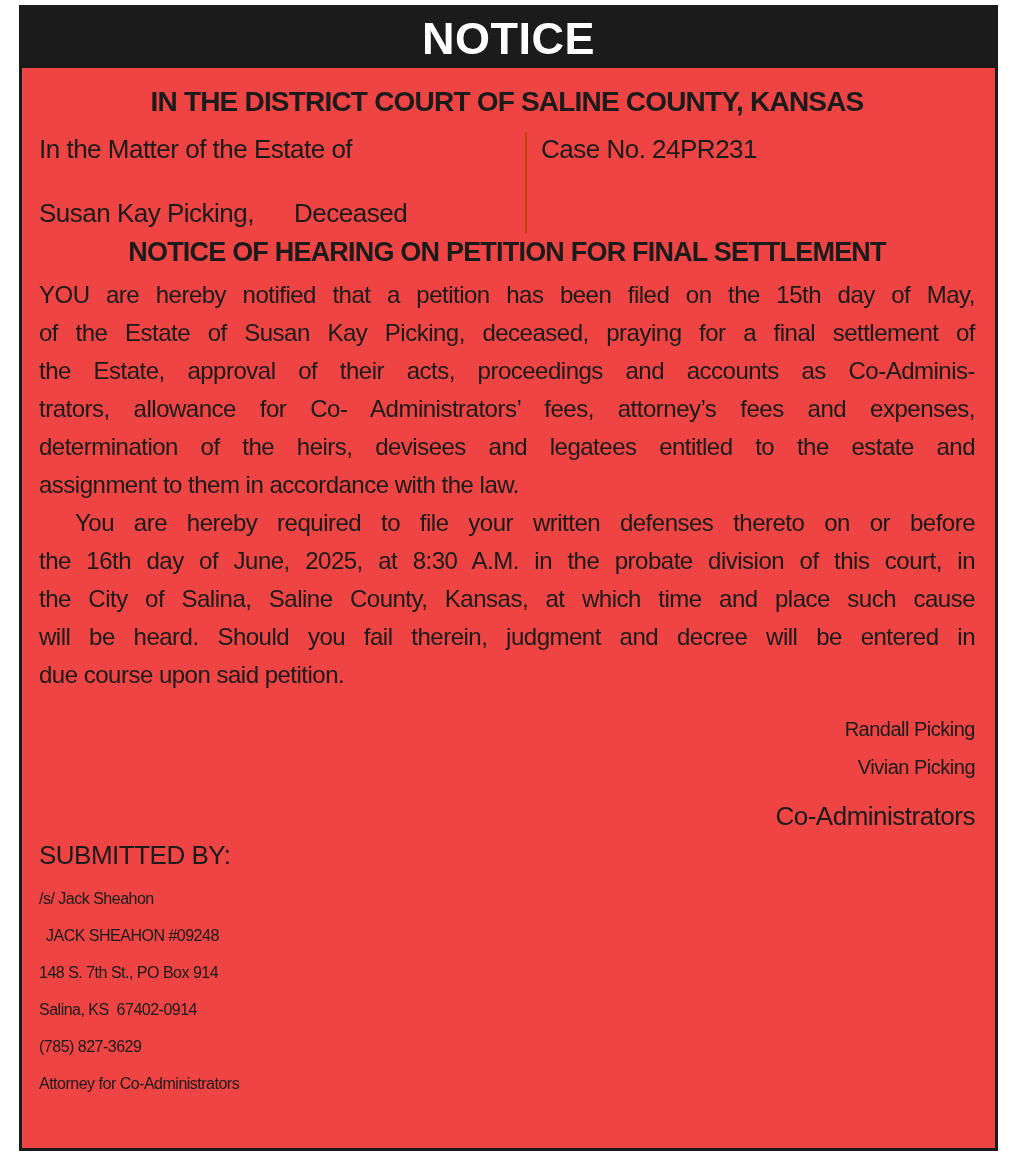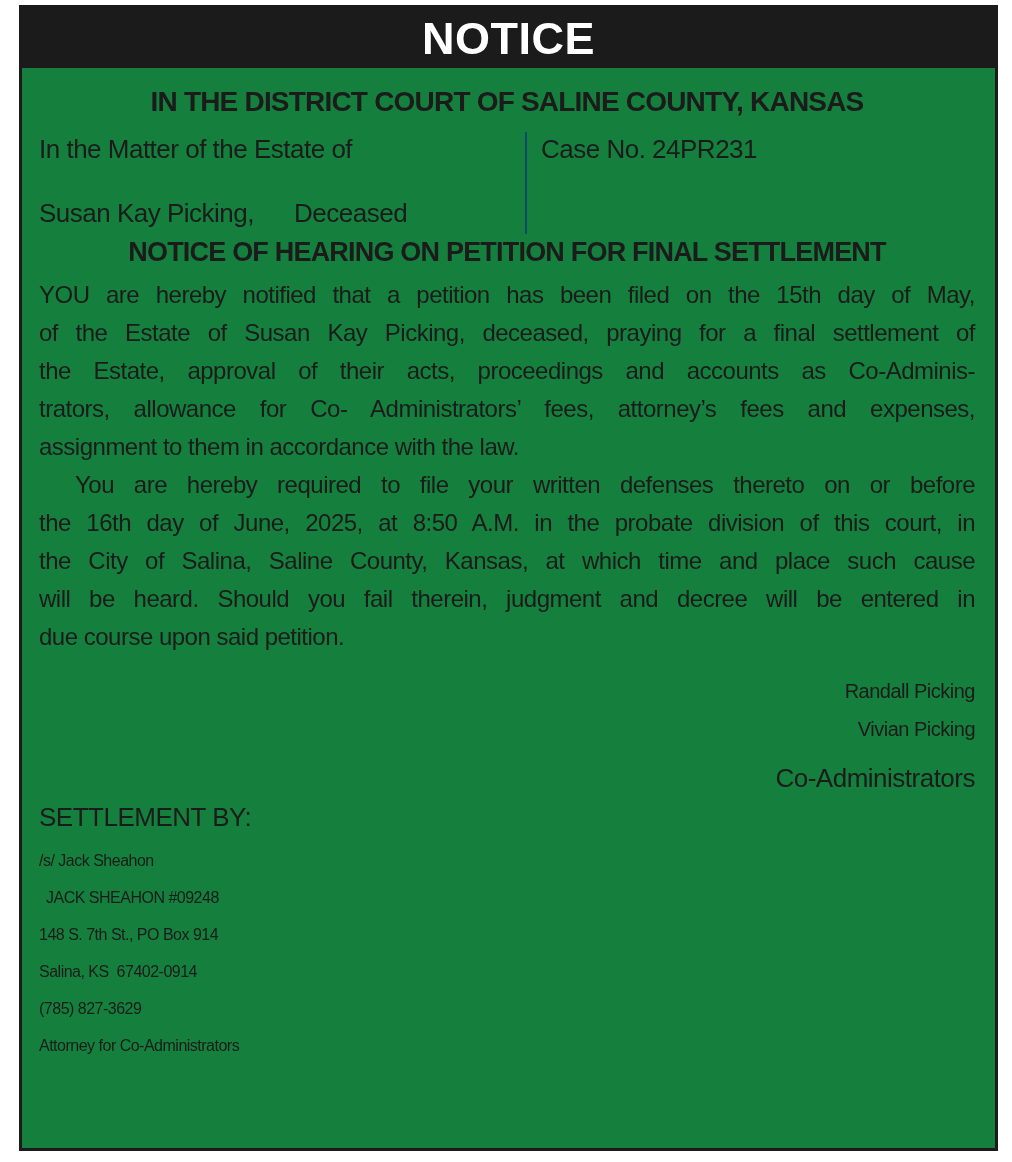--- a/index.html
+++ b/index.html
@@ -10,21 +10,21 @@
     color: #1b1b1b;
     position: relative;
     overflow: hidden;
   }
   .notice-box {
     position: absolute;
     left: 19px; top: 5px;
     width: 979px; height: 1146px;
     border: 3px solid #1b1b1b;
     box-sizing: border-box;
-    background: #15803d;
+    background: #ef4444;
     overflow: hidden;
   }
   .banner {
     height: 60px;
     background: #1b1b1b;
     display: flex; align-items: center; justify-content: center;
   }
   .banner-title {
     color: #ffffff;
     font-weight: bold;
@@ -39,21 +39,21 @@
     font-weight: bold;
     font-size: 28px;
     letter-spacing: -0.8px;
     margin-top: 16px;
     line-height: 36px;
   }
 
   .caption { display: flex; margin-top: 12px; font-size: 26px; letter-spacing: -0.5px; }
   .caption-left {
     width: 488px;
-    border-right: 2px solid #0c4a6e;
+    border-right: 2px solid #c2410c;
     box-sizing: border-box;
     padding-bottom: 4px;
   }
   .caption-right { padding-left: 14px; flex: 1; }
   .matter-line { line-height: 34px; }
   .estate-line { margin-top: 30px; line-height: 34px; }
   .deceased { margin-left: 40px; }
   .case-number { line-height: 34px; }
 
   .hearing-heading {
@@ -127,39 +127,40 @@
       </div>
     </div>
 
     <div class="hearing-heading">NOTICE OF HEARING ON PETITION FOR FINAL SETTLEMENT</div>
 
     <div class="para p1">
         <div class="line">YOU are hereby notified that a petition has been filed on the 15th day of May,</div>
         <div class="line">of the Estate of Susan Kay Picking, deceased, praying for a final settlement of</div>
         <div class="line">the Estate, approval of their acts, proceedings and accounts as Co-Adminis-</div>
         <div class="line">trators, allowance for Co- Administrators’ fees, attorney’s fees and expenses,</div>
+        <div class="line">determination of the heirs, devisees and legatees entitled to the estate and</div>
         <div class="line">assignment to them in accordance with the law.</div>
       </div>
 
     <div class="para indent-first">
         <div class="line">You are hereby required to file your written defenses thereto on or before</div>
-        <div class="line">the 16th day of June, 2025, at 8:50 A.M. in the probate division of this court, in</div>
+        <div class="line">the 16th day of June, 2025, at 8:30 A.M. in the probate division of this court, in</div>
         <div class="line">the City of Salina, Saline County, Kansas, at which time and place such cause</div>
         <div class="line">will be heard. Should you fail therein, judgment and decree will be entered in</div>
         <div class="line">due course upon said petition.</div>
       </div>
 
     <div class="sig-names">
       <div>Randall Picking</div>
       <div>Vivian Picking</div>
     </div>
 
     <div class="sig-role">Co-Administrators</div>
 
-    <div class="submitted">SETTLEMENT BY:</div>
+    <div class="submitted">SUBMITTED BY:</div>
 
     <div class="attorney">
       <div>/s/ Jack Sheahon</div>
       <div class="bar-line">JACK SHEAHON #09248</div>
       <div>148 S. 7th St., PO Box 914</div>
       <div>Salina, KS&nbsp; 67402-0914</div>
       <div>(785) 827-3629</div>
       <div>Attorney for Co-Administrators</div>
     </div>
 

